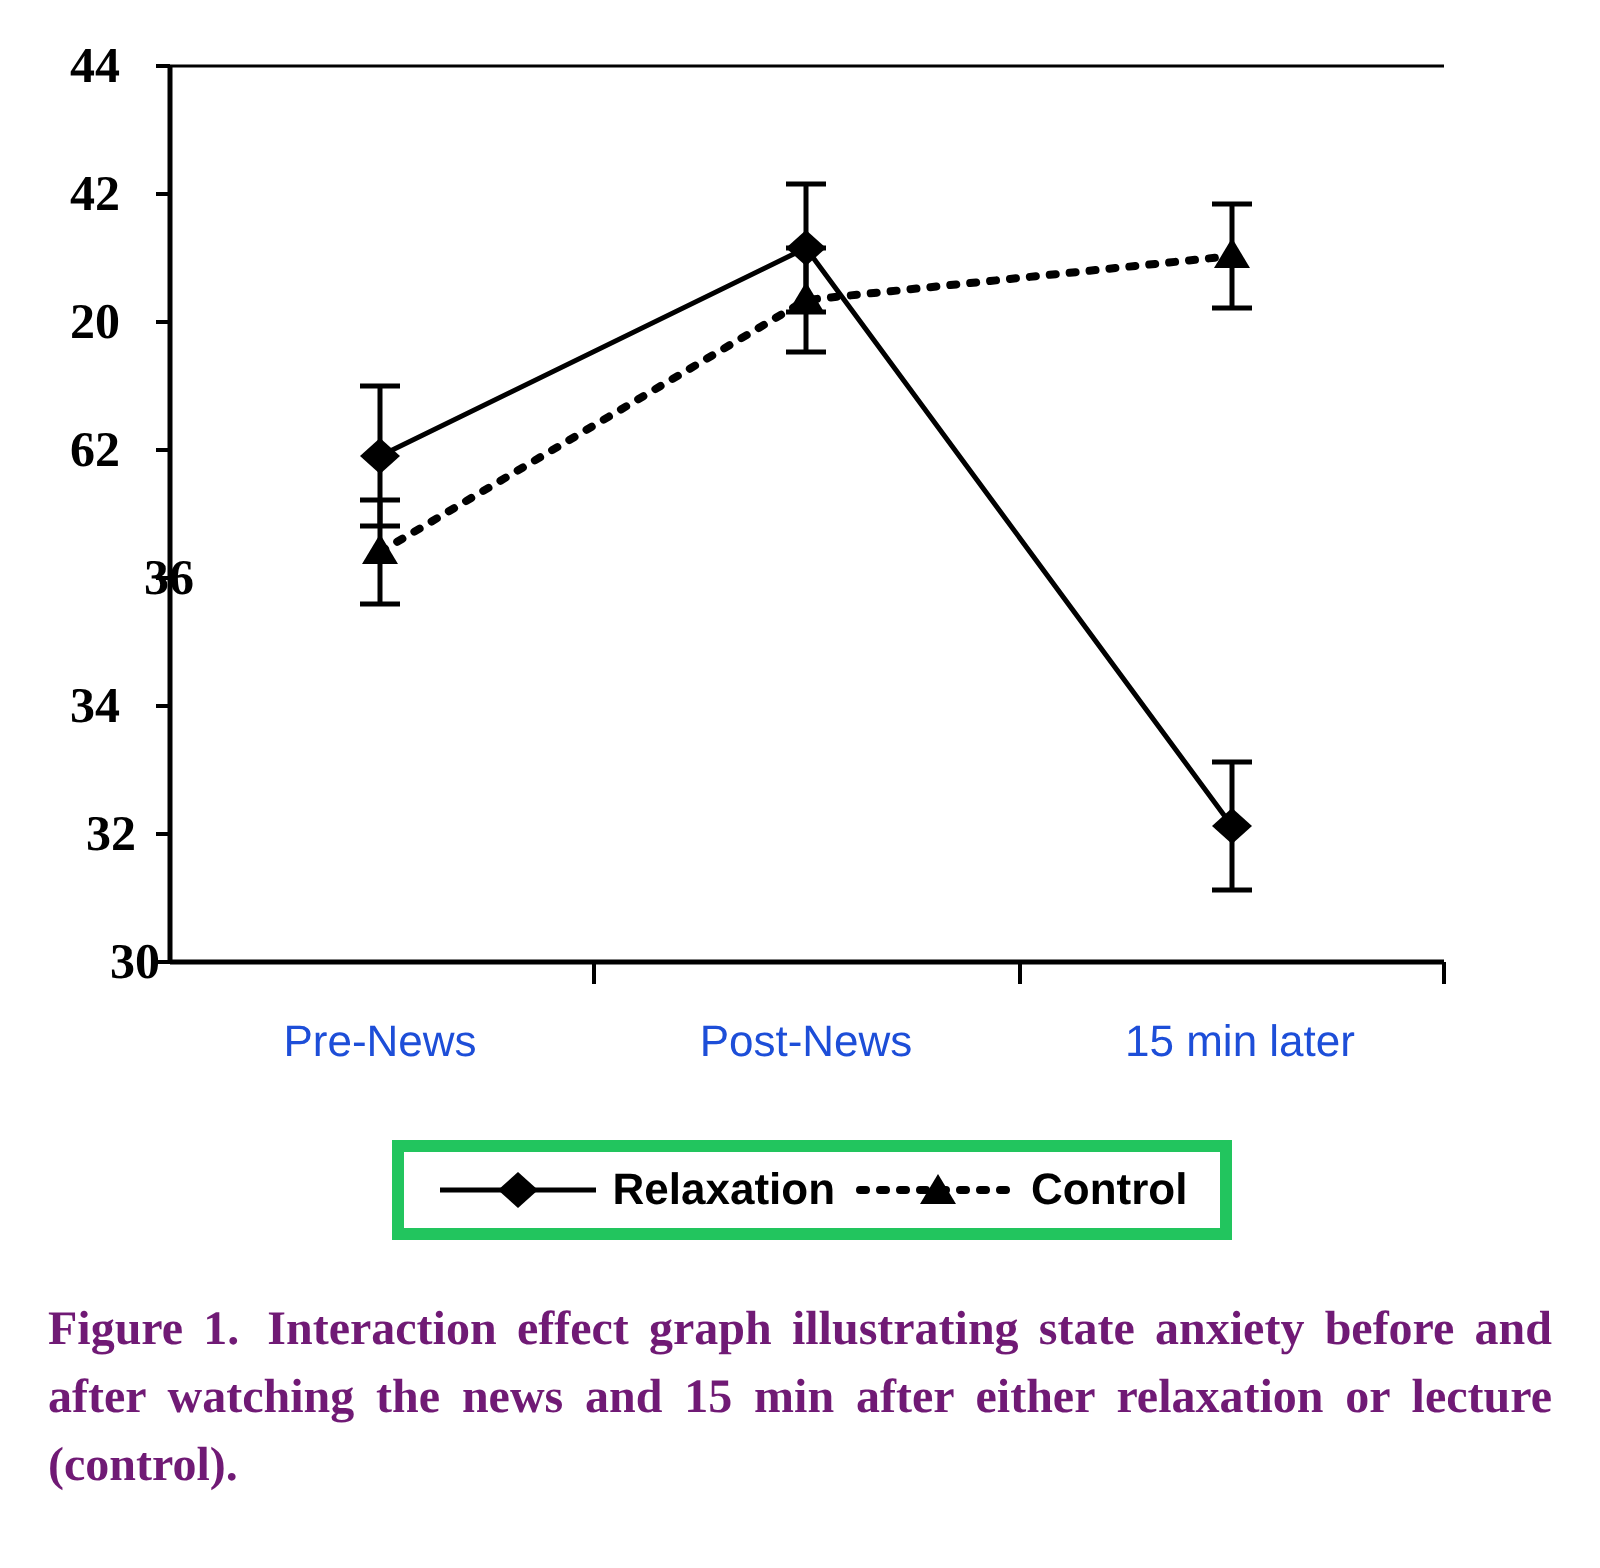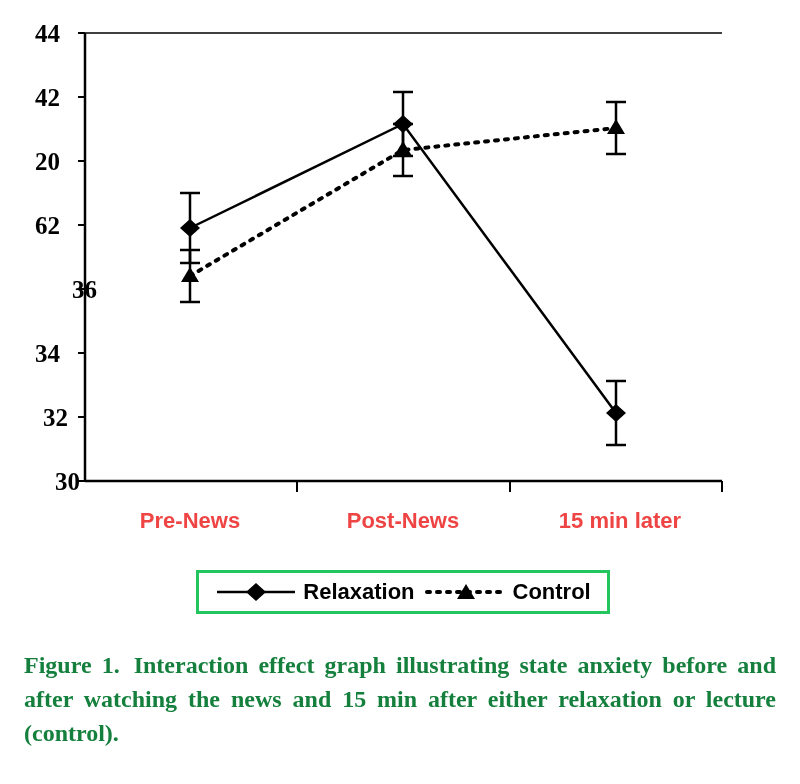--- a/index.html
+++ b/index.html
@@ -39,34 +39,34 @@
     font-family: "Liberation Serif", serif;
     font-weight: bold;
     font-size: 25px;
     text-align: right;
     width: 60px;
     color: #000;
   }
   .xtick-label {
     position: absolute;
     font-family: "Liberation Sans", sans-serif;
-    font-weight: bold;
+    font-weight: normal;
     font-size: 22px;
     text-align: center;
-    color: #ef4444;
+    color: #1d4ed8;
     white-space: nowrap;
   }
   
   #legend-box {
     position: absolute;
     left: 196px;
     top: 570px;
     width: 408px;
     height: 38px;
-    border: 3px solid #22c55e;
+    border: 6px solid #22c55e;
     background: #fff;
     display: flex;
     align-items: center;
     justify-content: center;
     gap: 10px;
   }
   .legend-entry {
     display: flex;
     align-items: center;
     gap: 6px;
@@ -82,21 +82,21 @@
   #caption {
     position: absolute;
     left: 24px;
     top: 648px;
     width: 752px;
     font-family: "Liberation Serif", serif;
     font-weight: bold;
     font-size: 24px;
     line-height: 34px;
     text-align: justify;
-    color: #15803d;
+    color: #701a75;
   }
   #caption .cap-label {
     margin-right: 14px;
   }
 </style>
 </head>
 <body>
 
 <div id="figure-wrap">
 

